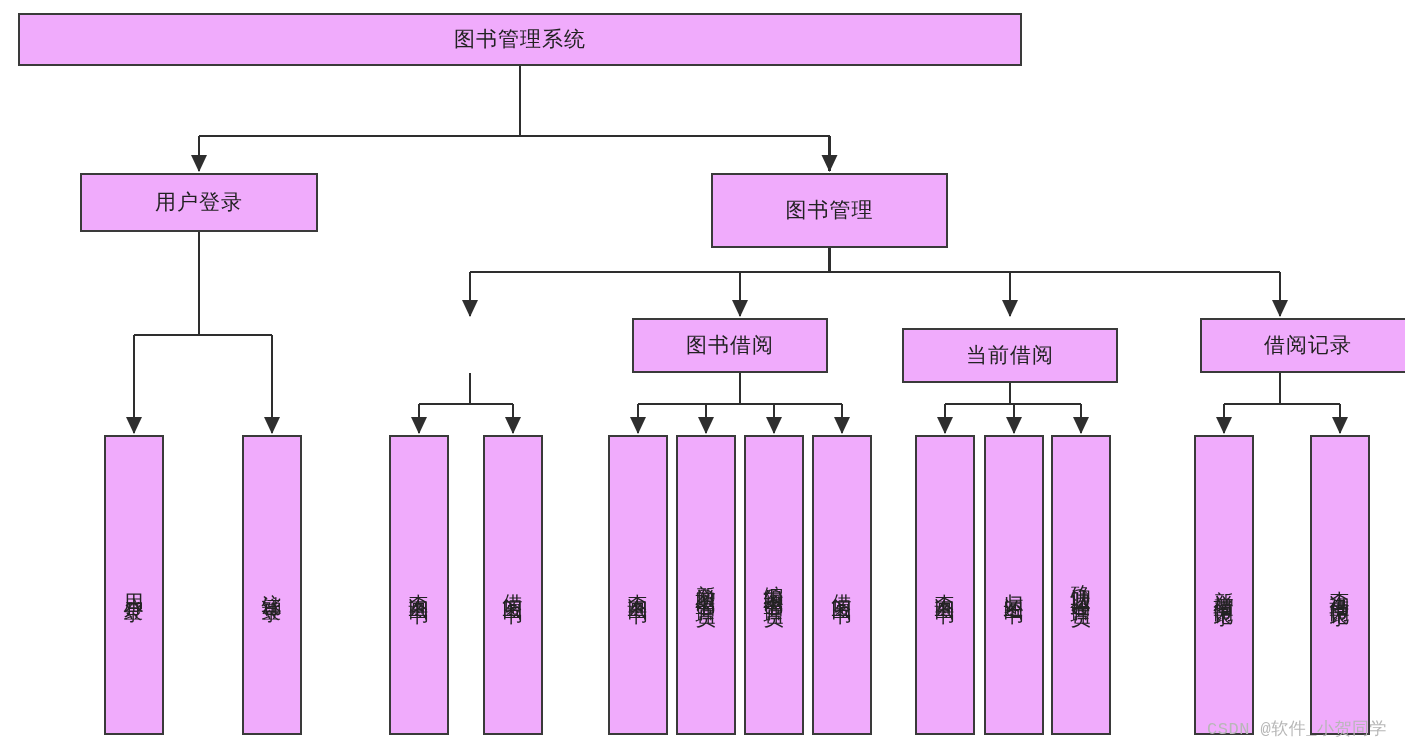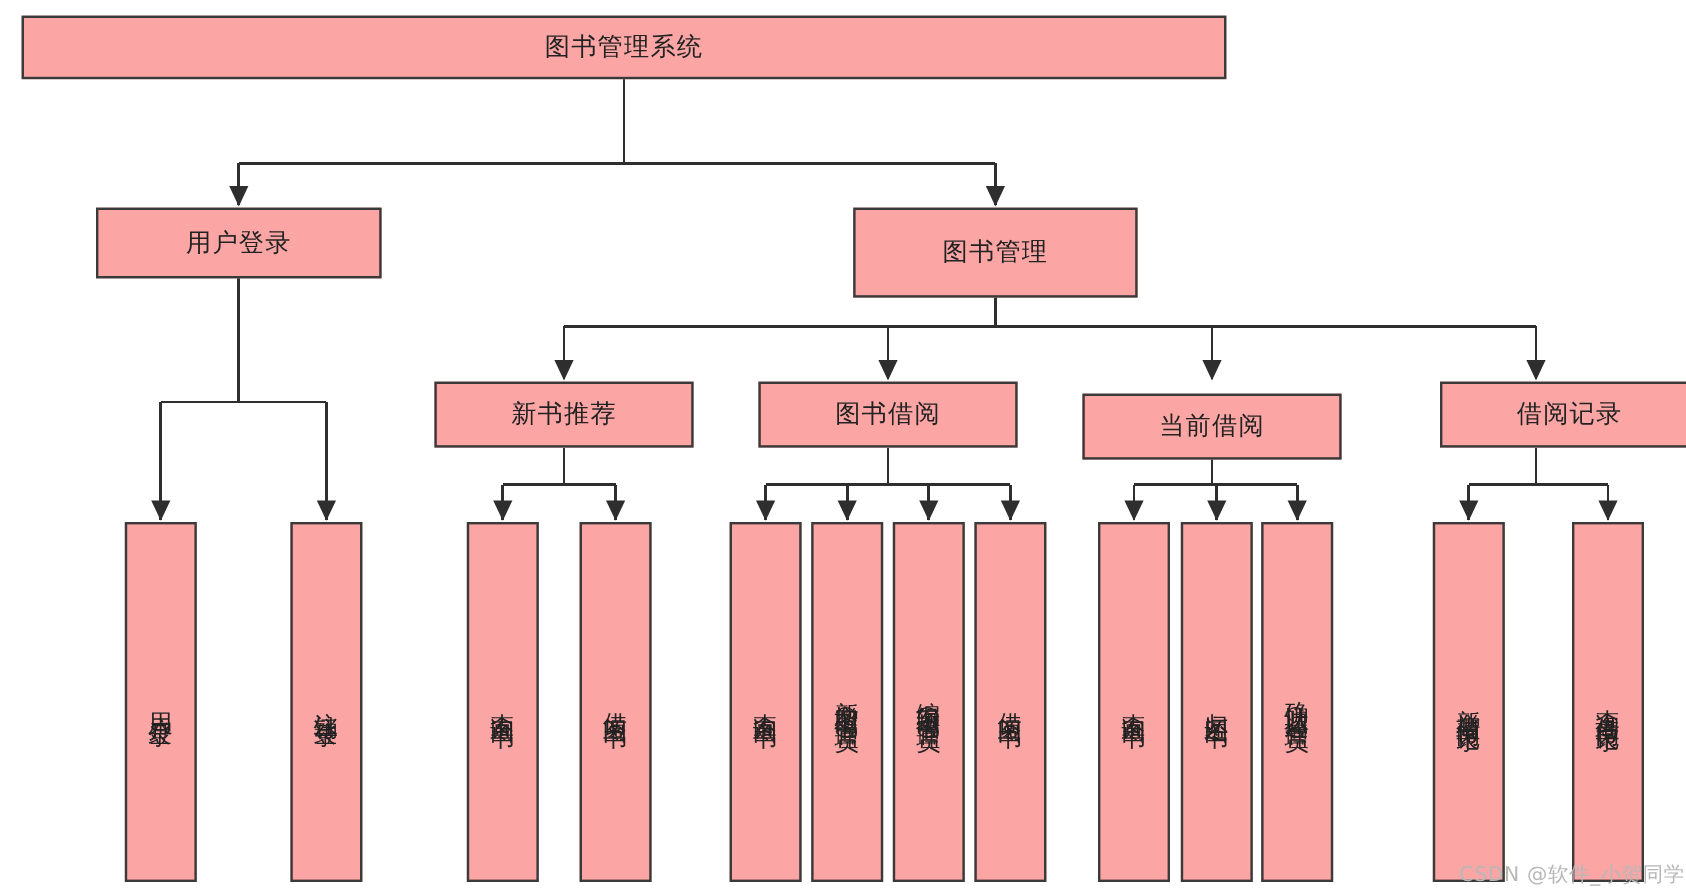--- a/index.html
+++ b/index.html
@@ -21,21 +21,21 @@
   #diagram-svg {
     position: absolute;
     left: 0;
     top: 0;
     width: 1405px;
     height: 747px;
   }
   .node {
     position: absolute;
     box-sizing: border-box;
-    background: #fca5a5;
+    background: #f0abfc;
     border: 2.2px solid #3a3a3a;
     display: flex;
     align-items: center;
     justify-content: center;
     z-index: 3;
   }
   .node .label {
     color: #222222;
     font-size: 21px;
     line-height: 1.28;
@@ -50,28 +50,29 @@
   .node.leaf .label {
     writing-mode: vertical-rl;
     text-orientation: upright;
     font-size: 20px;
     letter-spacing: 3.5px;
     line-height: 1.0;
     white-space: nowrap;
   }
   #watermark {
     position: absolute;
-    right: 1px;
+    right: 18px;
     bottom: 7px;
     color: #b7b7b7;
     font-size: 17px;
     letter-spacing: 0.5px;
     z-index: 5;
     white-space: nowrap;
     pointer-events: none;
+    font-family: Liberation Mono, monospace;
   }
 </style>
 </head>
 <body>
 
 <div id="diagram-root">
 
   <svg id="diagram-svg" viewBox="0 0 1405 747" xmlns="http://www.w3.org/2000/svg">
       <line x1="520" y1="66" x2="520" y2="136" stroke="#2e2e2e" stroke-width="2.4" shape-rendering="crispEdges"></line>
       <line x1="199" y1="136" x2="829.5" y2="136" stroke="#2e2e2e" stroke-width="2.4" shape-rendering="crispEdges"></line>
@@ -131,24 +132,21 @@
     <span class="label">图书管理系统</span>
   </div>
 
   <div class="node" id="node-user-login" style="left: 80px; top: 173px; width: 238px; height: 59px;">
     <span class="label">用户登录</span>
   </div>
   <div class="node" id="node-book-manage" style="left: 711px; top: 173px; width: 237px; height: 75px;">
     <span class="label">图书管理</span>
   </div>
 
-  <div class="node" id="node-new-book-rec" style="left: 362px; top: 318px; width: 216px; height: 55px;">
-    <span class="label">新书推荐</span>
-  </div>
-  <div class="node" id="node-book-borrow" style="left: 632px; top: 318px; width: 216px; height: 55px;">
+  <div class="node" id="node-book-borrow" style="left: 632px; top: 318px; width: 196px; height: 55px;">
     <span class="label">图书借阅</span>
   </div>
   <div class="node" id="node-current-borrow" style="left: 902px; top: 328px; width: 216px; height: 55px;">
     <span class="label">当前借阅</span>
   </div>
   <div class="node" id="node-borrow-record" style="left: 1200px; top: 318px; width: 216px; height: 55px;">
     <span class="label">借阅记录</span>
   </div>
 
   <div id="leaf-container">

